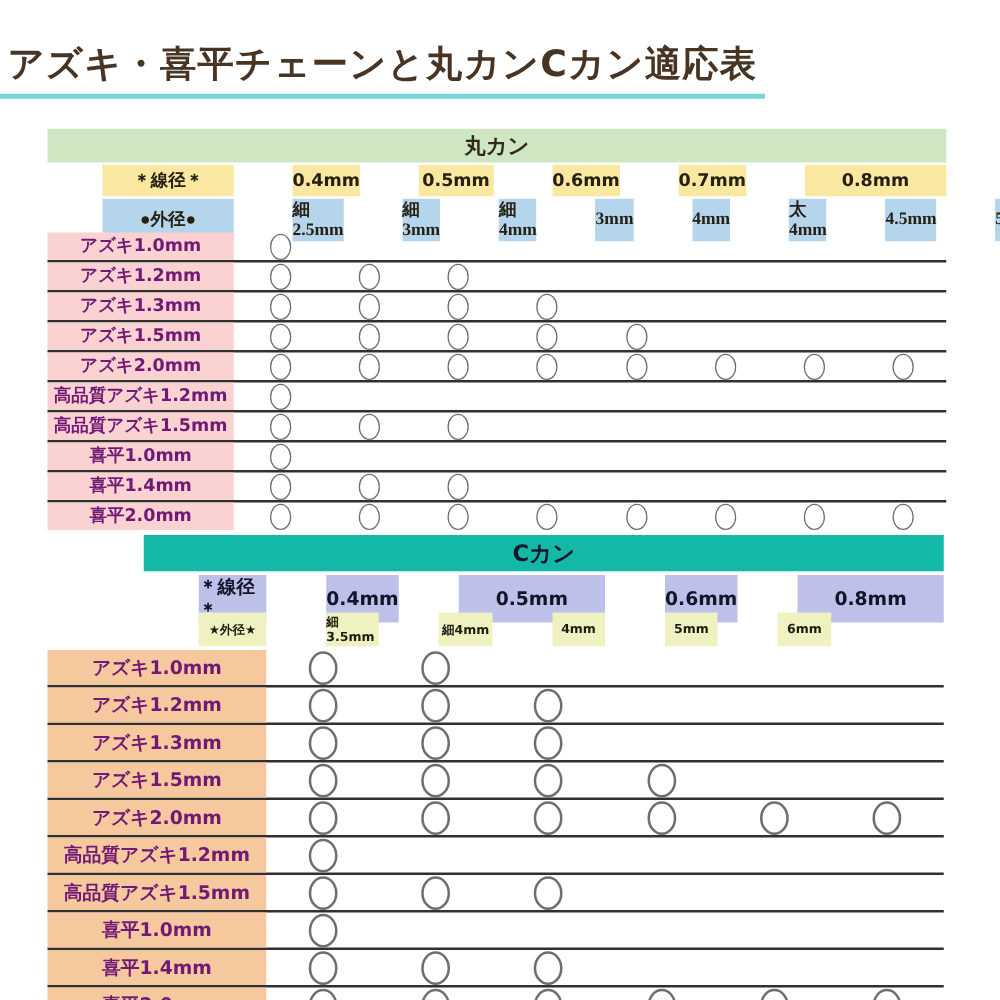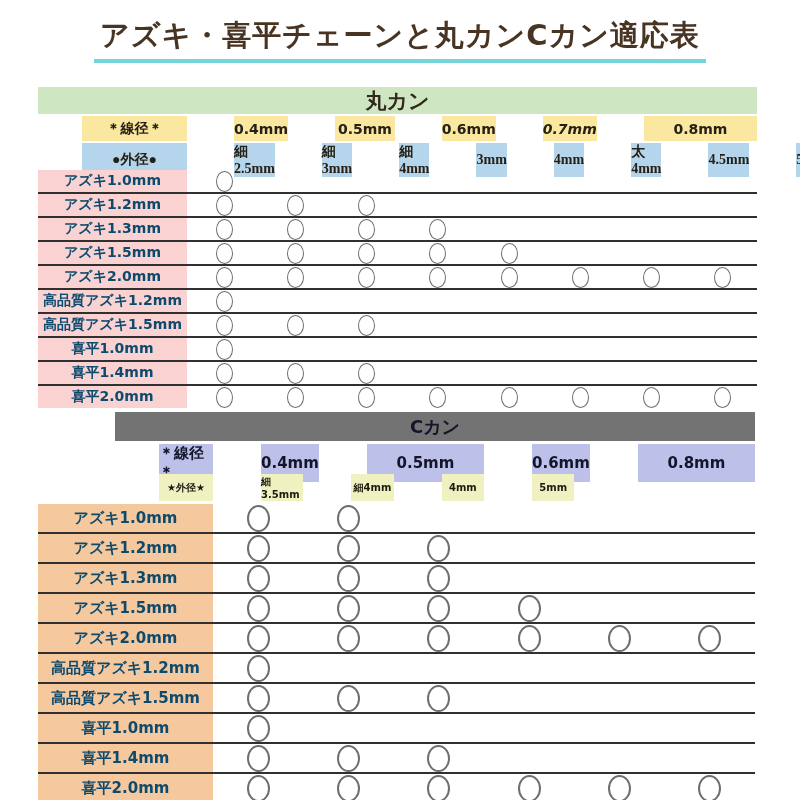--- a/index.html
+++ b/index.html
@@ -1,44 +1,44 @@
 <!DOCTYPE html>
 <html><head>
 <meta charset="utf-8">
 <style>
   html,body{margin:0;padding:0;background:#ffffff;}
   body{width:800px;height:800px;overflow:hidden;
        font-family:"DejaVu Sans","Liberation Sans",sans-serif;font-weight:bold;}
   .page{position:relative;width:800px;height:800px;}
 
   
-  .title-wrap{text-align:center;padding-top:16px;text-decoration:underline;}
+  .title-wrap{text-align:left;padding-top:32px;text-decoration:underline;}
   h1.title{display:inline-block;margin:0;font-size:29px;letter-spacing:1px;
            color:#483423;border-bottom:4px solid #74d6da;padding:0 6px 3px 6px;}
 
   
   .cell{display:flex;align-items:center;justify-content:center;font-size:14px;color:#262015;margin-left:44px;}
-  .rowlabel{display:flex;align-items:center;justify-content:center;font-size:14px;color:#0c4a6e;}
+  .rowlabel{display:flex;align-items:center;justify-content:center;font-size:14px;color:#701a75;}
 
   
   .t1{margin:24px 0 0 38px;width:719px;}
   .t1-title{height:27px;margin-bottom:2px;background:#cee7c2;display:flex;
-            align-items:center;justify-content:center;font-size:21px;color:#33291b;}
+            align-items:center;justify-content:center;font-size:17px;color:#33291b;}
   .t1 .hdr{display:grid;grid-template-columns:149px repeat(8,1fr);column-gap:3px;
            height:25px;margin-bottom:2px;}
   .t1 .wire .cell{background:#fae8a1;}
   .t1 .outer .cell{background:#b5d5ed;font-family:Liberation Serif, serif;}
   .t1 .row{display:grid;grid-template-columns:149px repeat(8,1fr);column-gap:3px;height:22px;}
   .t1 .row + .row{border-top:2px solid #303030;}
   .t1 .rowlabel{background:#fbd2d2;}
   .t1 .mark{width:15px;height:19px;border:1.5px solid #6e6e6e;border-radius:50%;}
 
   
   .t2{margin:4px 0 0 38px;width:717px;}
-  .t2-title{height:29px;margin:0 0 3px 77px;width:640px;background:#737373;display:flex;
+  .t2-title{height:29px;margin:0 0 3px 77px;width:640px;background:#14b8a6;display:flex;
             align-items:center;justify-content:center;font-size:18px;color:#14142a;}
   .t2 .hdr{display:grid;grid-template-columns:98px repeat(6,1fr);column-gap:4px;
            height:27px;margin:0 0 3px 77px;width:640px;}
   .t2 .wire .cell{background:#bdc1e9;color:#14142a;font-size:15px;}
   .t2 .outer .cell{background:#eff1c0;color:#1c1c10;font-size:10px;}
   .t2 .row{display:grid;grid-template-columns:175px repeat(6,1fr);height:28px;}
   .t2 .row + .row{border-top:2px solid #303030;}
   .t2 .rowlabel{background:#f6c89e;font-size:15px;}
   .t2 .mark{width:19px;height:23px;border:2px solid #6e6e6e;border-radius:50%;}
 
@@ -54,21 +54,21 @@
   </div>
 
   <section class="t1">
     <div class="t1-title">丸カン</div>
     <div class="hdr wire">
       <div class="cell">＊線径＊</div>
 
     <div class="cell" style="grid-column: span 1;">0.4mm</div>
         <div class="cell" style="grid-column: span 2;">0.5mm</div>
         <div class="cell" style="grid-column: span 1;">0.6mm</div>
-        <div class="cell" style="grid-column: span 1; font-style: italic;">0.7mm</div>
+        <div class="cell" style="grid-column: span 1;">0.7mm</div>
         <div class="cell" style="grid-column: span 3;">0.8mm</div>
       </div>
     <div class="hdr outer">
       <div class="cell">●外径●</div>
 
     <div class="cell">細2.5mm</div>
         <div class="cell">細3mm</div>
         <div class="cell">細4mm</div>
         <div class="cell">3mm</div>
         <div class="cell">4mm</div>
@@ -272,20 +272,21 @@
         <div class="cell" style="grid-column: span 2;">0.5mm</div>
         <div class="cell" style="grid-column: span 1;">0.6mm</div>
         <div class="cell" style="grid-column: span 2;">0.8mm</div>
       </div>
     <div class="hdr outer">
       <div class="cell">★外径★</div>
         <div class="cell">細3.5mm</div>
         <div class="cell">細4mm</div>
         <div class="cell">4mm</div>
         <div class="cell">5mm</div>
+        <div class="cell">6mm</div>
       </div>
     <div>
         <div class="row">
           <div class="rowlabel">アズキ1.0mm</div>
           <div class="markcell">
             <span class="mark"></span>
           </div>
           <div class="markcell">
             <span class="mark"></span>
           </div>

